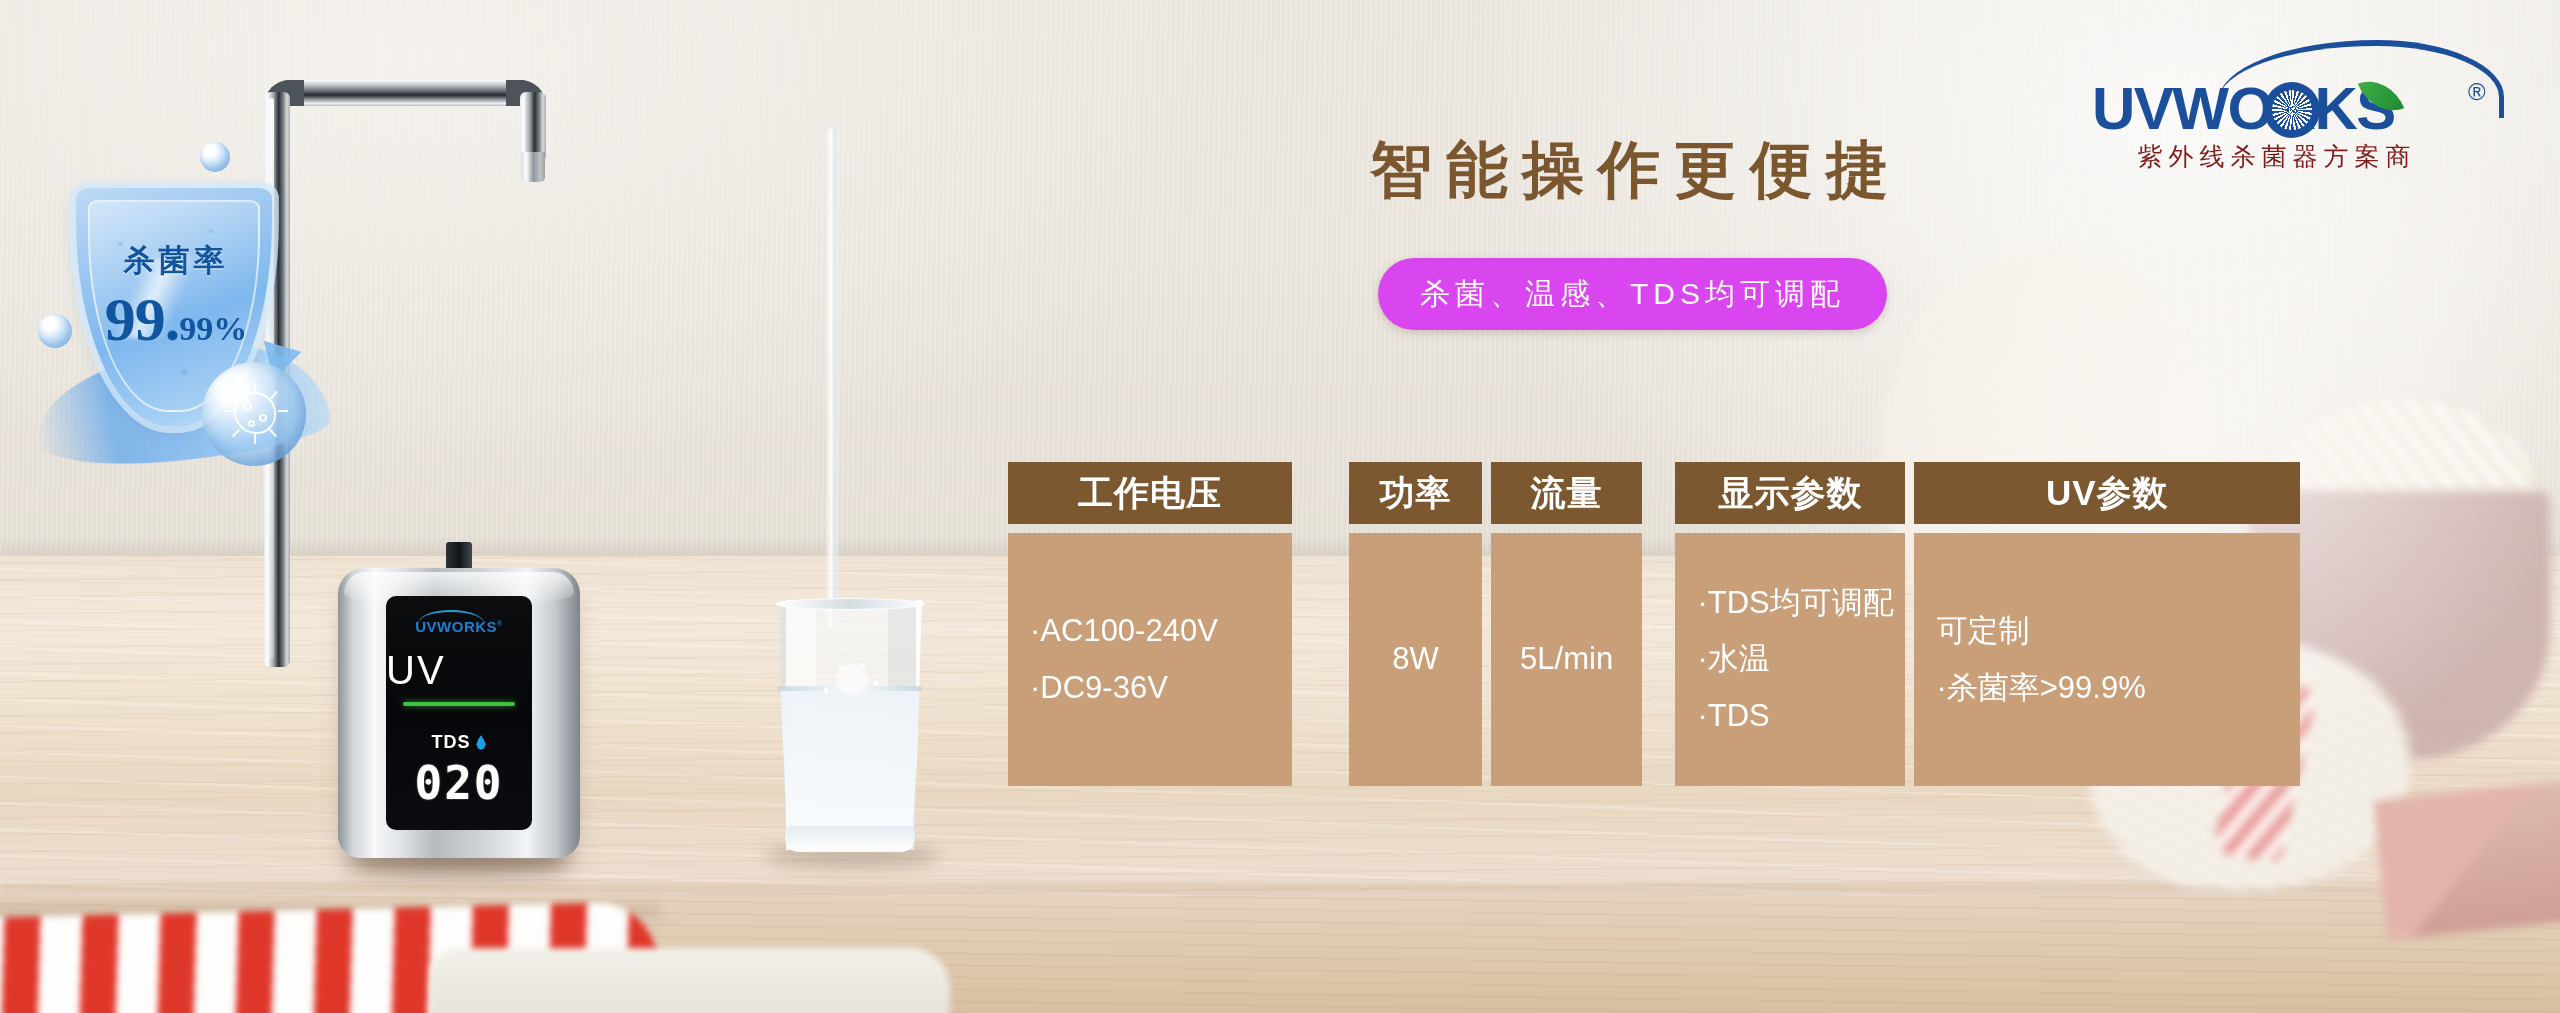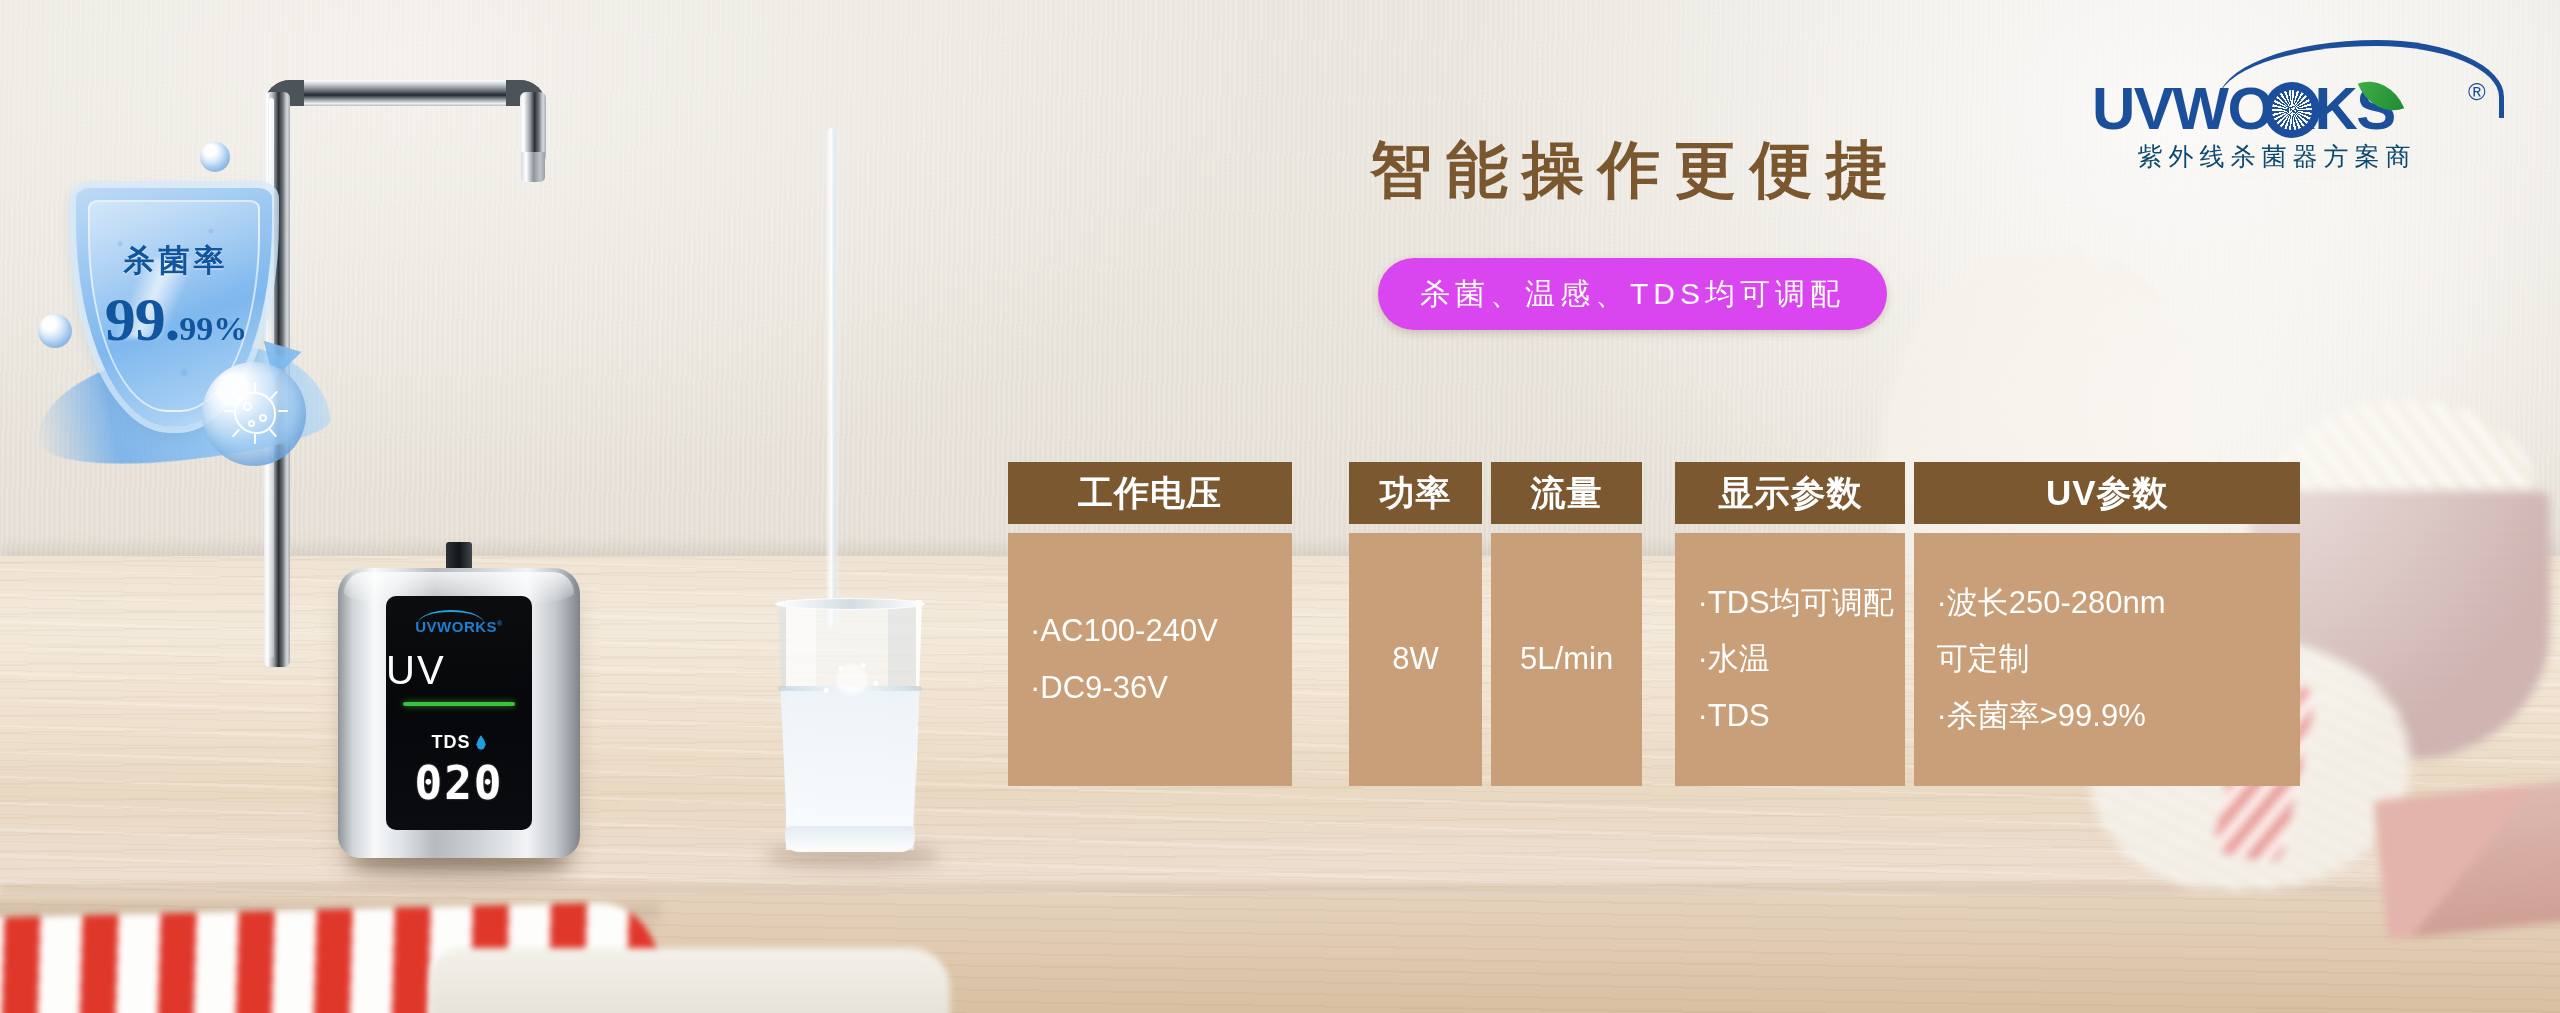--- a/index.html
+++ b/index.html
@@ -382,21 +382,21 @@
   .logo-leaf{
     position:absolute;left:272px;top:40px;width:34px;height:40px;
     background:linear-gradient(140deg,#3fae46,#1f8b34);
     border-radius:0 100% 0 100%;transform:rotate(-22deg);
   }
   .logo-reg{
     position:absolute;left:376px;top:42px;font-size:24px;color:#1b4f9c;
   }
   .logo-tag{
     position:absolute;left:2px;top:104px;width:366px;
-    font-size:25px;color:#0c4a6e;letter-spacing:6px;white-space:nowrap;text-align:center;
+    font-size:25px;color:#7f1d1d;letter-spacing:6px;white-space:nowrap;text-align:center;
   }
 
   
   .spec{position:absolute;left:1008px;top:462px;width:1292px;height:324px;display:flex;gap:9px;}
   .col{display:flex;flex-direction:column;gap:9px;}
   .c1{width:300px;} .c2{width:140px;margin-left:48px;} .c3{width:160px;}
   .c4{width:254px;padding-left:24px;} .c5{width:407px;}
   .col-head{
     height:62px;background:#7b5830;display:flex;align-items:center;justify-content:center;
     color:#fff;font-size:35px;font-weight:bold;letter-spacing:1px;white-space:nowrap;
@@ -552,21 +552,20 @@
       <div class="col-body">
         <div class="line">·TDS均可调配</div>
         <div class="line">·水温</div>
         <div class="line">·TDS</div>
       </div>
     </div>
 
     <div class="col c5">
       <div class="col-head">UV参数</div>
       <div class="col-body">
-        <div class="line">·波长250-280nm</div>
         <div class="line">可定制</div>
         <div class="line">·杀菌率&gt;99.9%</div>
       </div>
     </div>
 
   </div>
 
 </div>
 
 </body></html>

